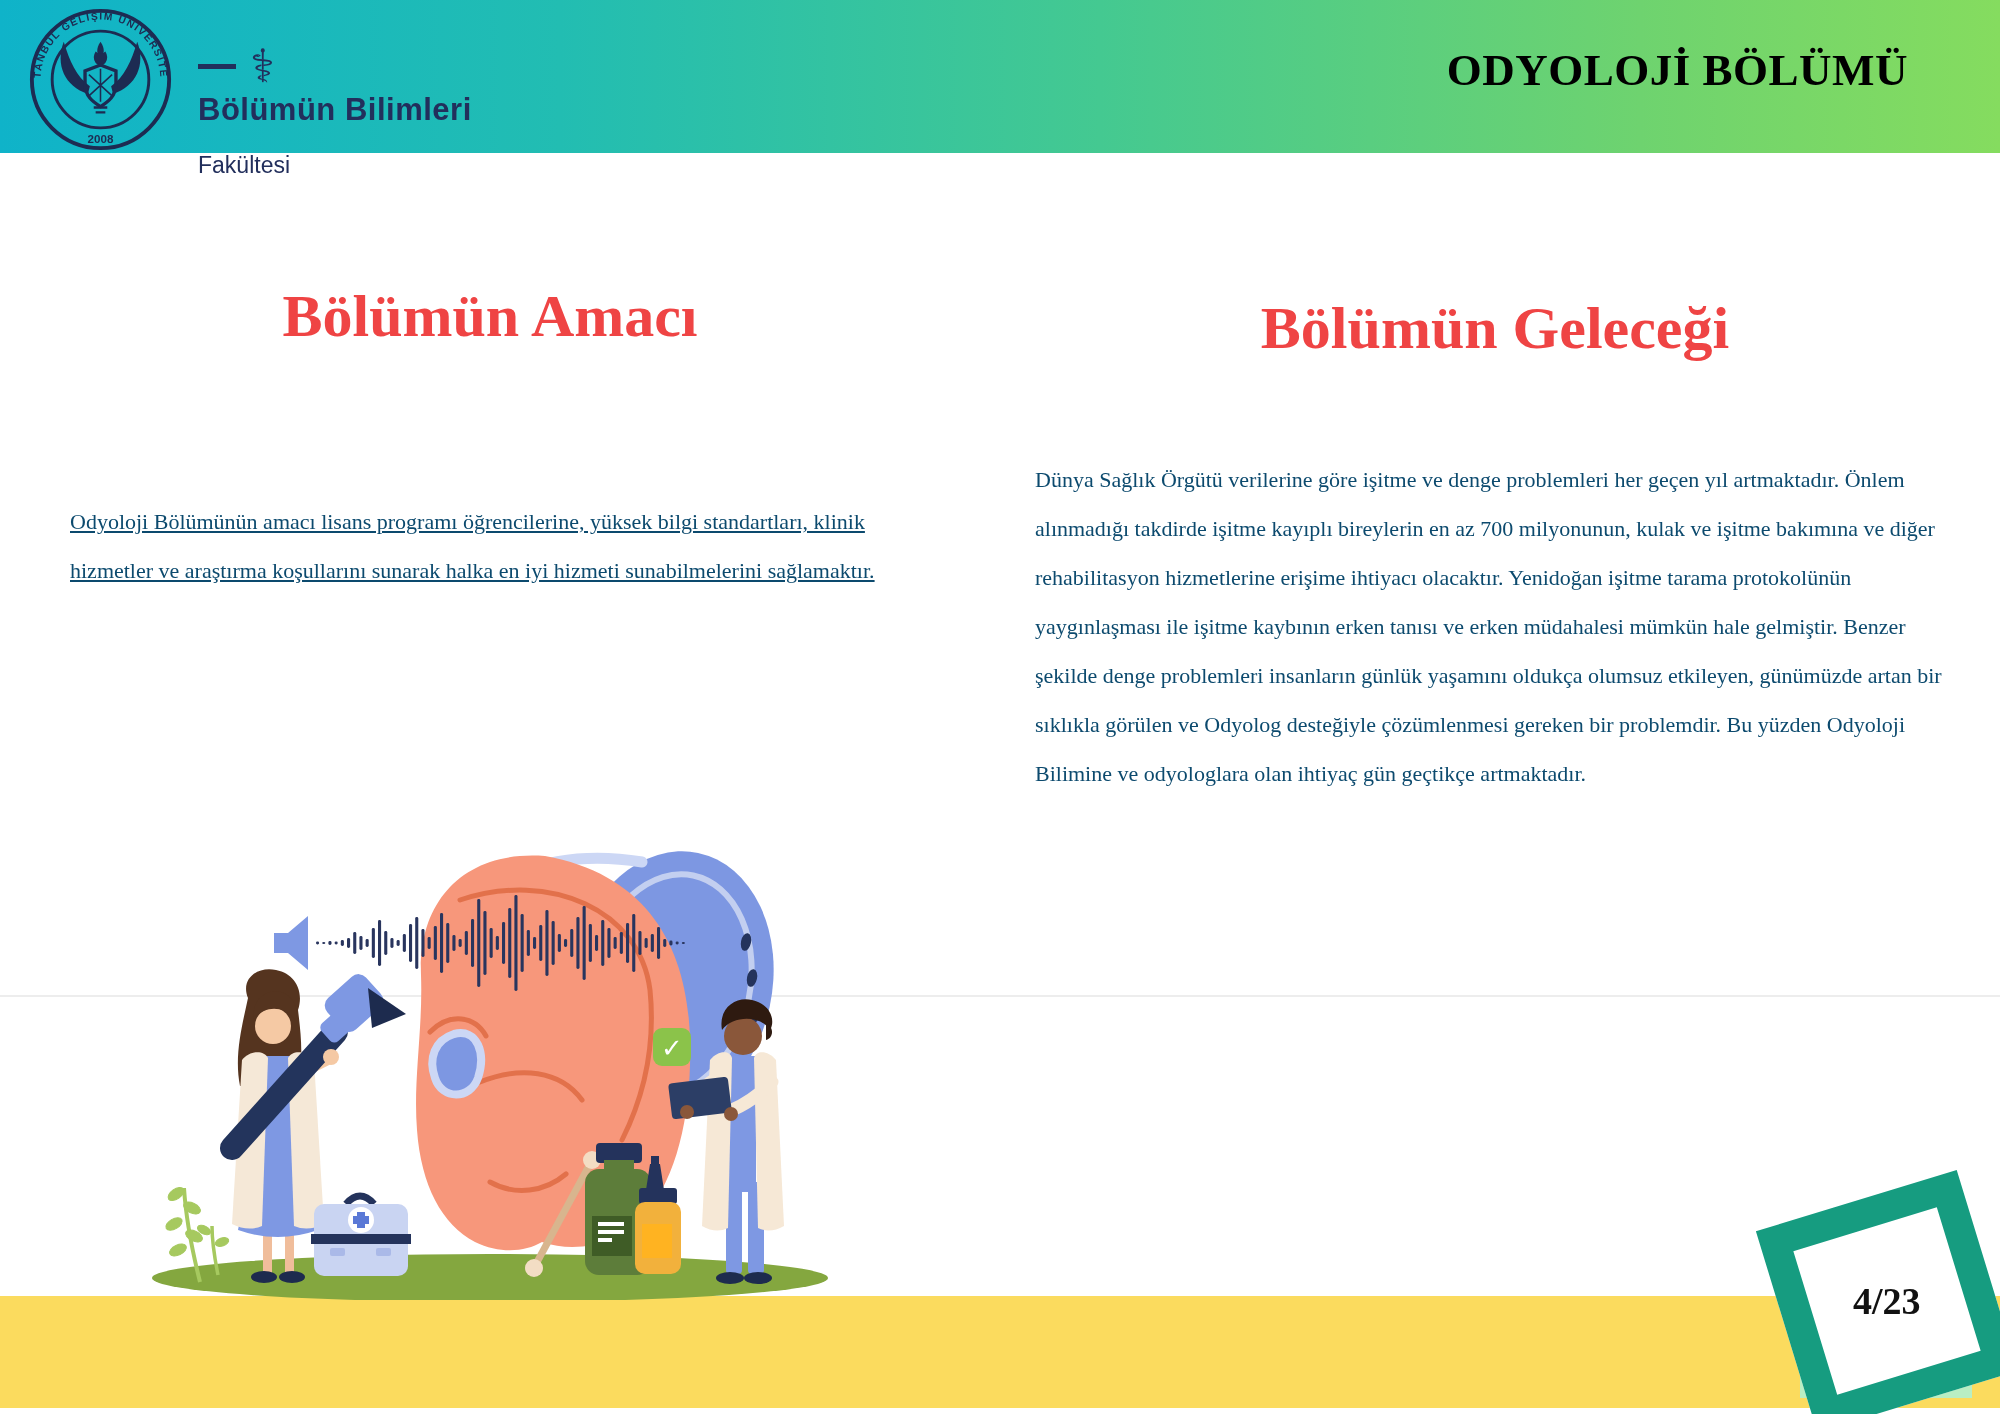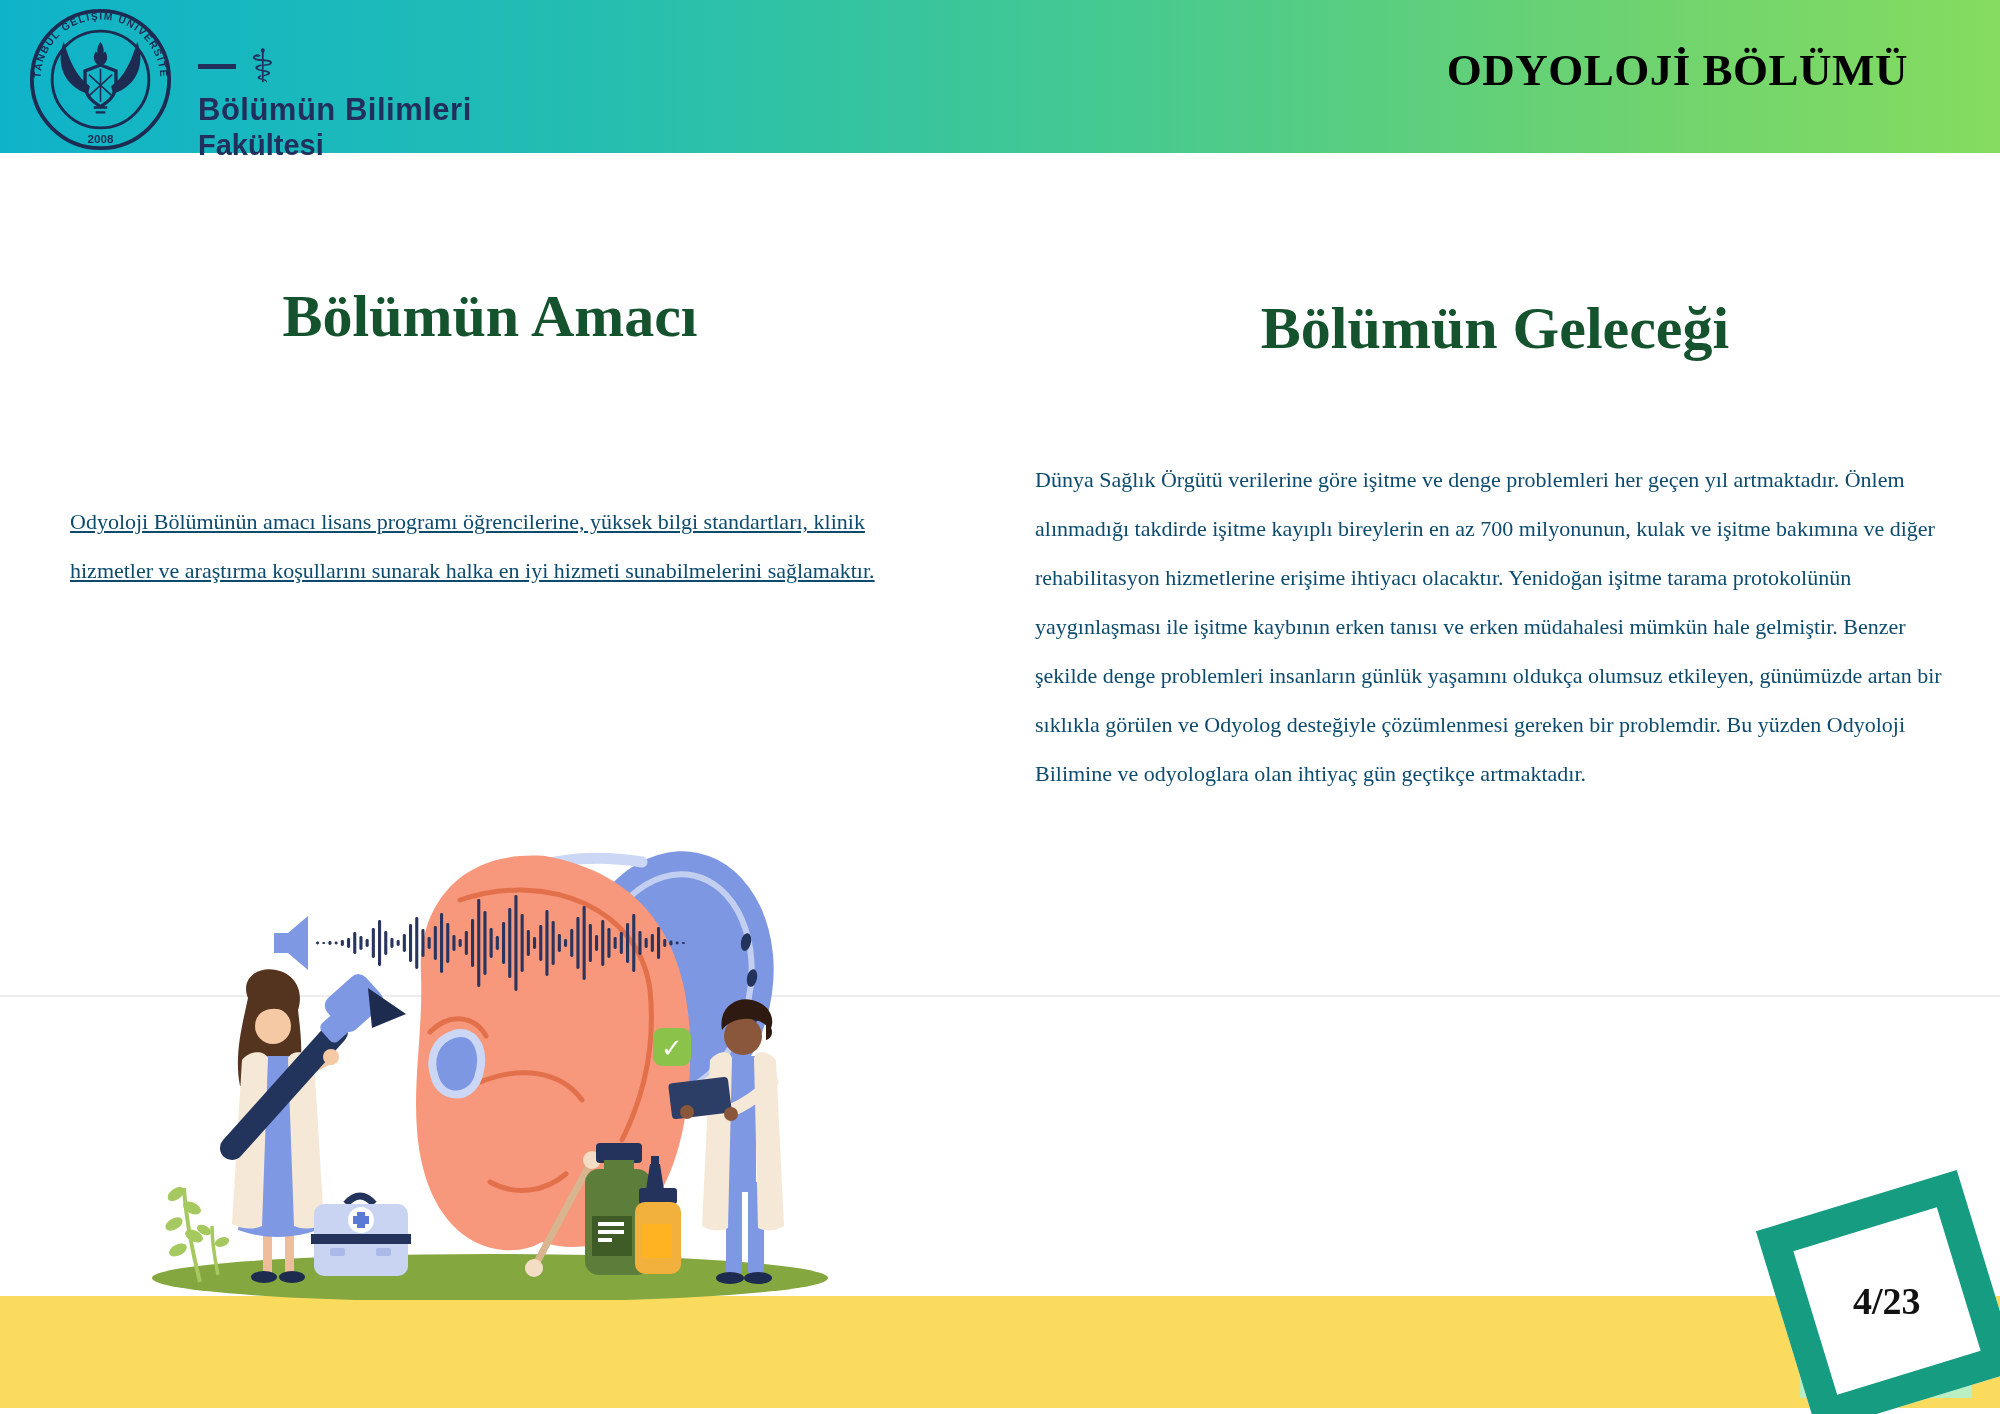--- a/index.html
+++ b/index.html
@@ -11,27 +11,27 @@
   .header-band{
     position:absolute;left:0;top:0;width:2000px;height:153px;
     background:linear-gradient(90deg,#0fb3c9 0%,#22bdb2 28%,#44c991 55%,#6ed36f 82%,#85dc5f 100%);
   }
   .logo-svg{position:absolute;left:28px;top:7px;width:145px;height:145px;}
   .faculty-block{position:absolute;left:198px;top:40px;color:#222f5c;font-family:"Liberation Sans","DejaVu Sans",sans-serif;}
   .caduceus-row{display:flex;align-items:center;height:52px;}
   .dash{display:inline-block;width:38px;height:5px;background:#222f5c;margin-right:14px;}
   .caduceus{font-family:"DejaVu Sans",sans-serif;font-size:46px;line-height:46px;color:#222f5c;}
   .faculty-line1{font-size:31px;font-weight:700;line-height:36px;letter-spacing:.5px;}
-  .faculty-line2{font-size:29px;font-weight:700;line-height:34px;}
+  .faculty-line2{font-size:23px;font-weight:400;line-height:34px;margin-top:20px;}
   .dept-title{
     position:absolute;top:44px;right:92px;font-size:45px;font-weight:700;color:#000000;
     letter-spacing:.5px;
   }
   
-  .col-heading{position:absolute;top:282px;font-size:60px;font-weight:700;color:#14532d;text-align:center;}
+  .col-heading{position:absolute;top:282px;font-size:60px;font-weight:700;color:#ef4444;text-align:center;}
   .heading-left{left:60px;width:860px;}
   .heading-right{left:1030px;width:930px;margin-top:12px;}
   .body-text{position:absolute;font-size:22px;line-height:49px;text-align:left;color:#0c4a6e;}
   .body-left{left:70px;top:497px;width:840px;text-decoration:underline;}
   .body-right{left:1035px;top:455px;width:920px;}
   
   .divider-line{position:absolute;left:0;top:995px;width:2000px;height:2px;background:#ededed;}
   .bottom-bar{position:absolute;left:0;top:1296px;width:2000px;height:112px;background:#fbdb5e;}
   .badge-backdrop{position:absolute;left:1800px;top:1230px;width:172px;height:168px;background:#b9eec3;}
   .page-badge{

